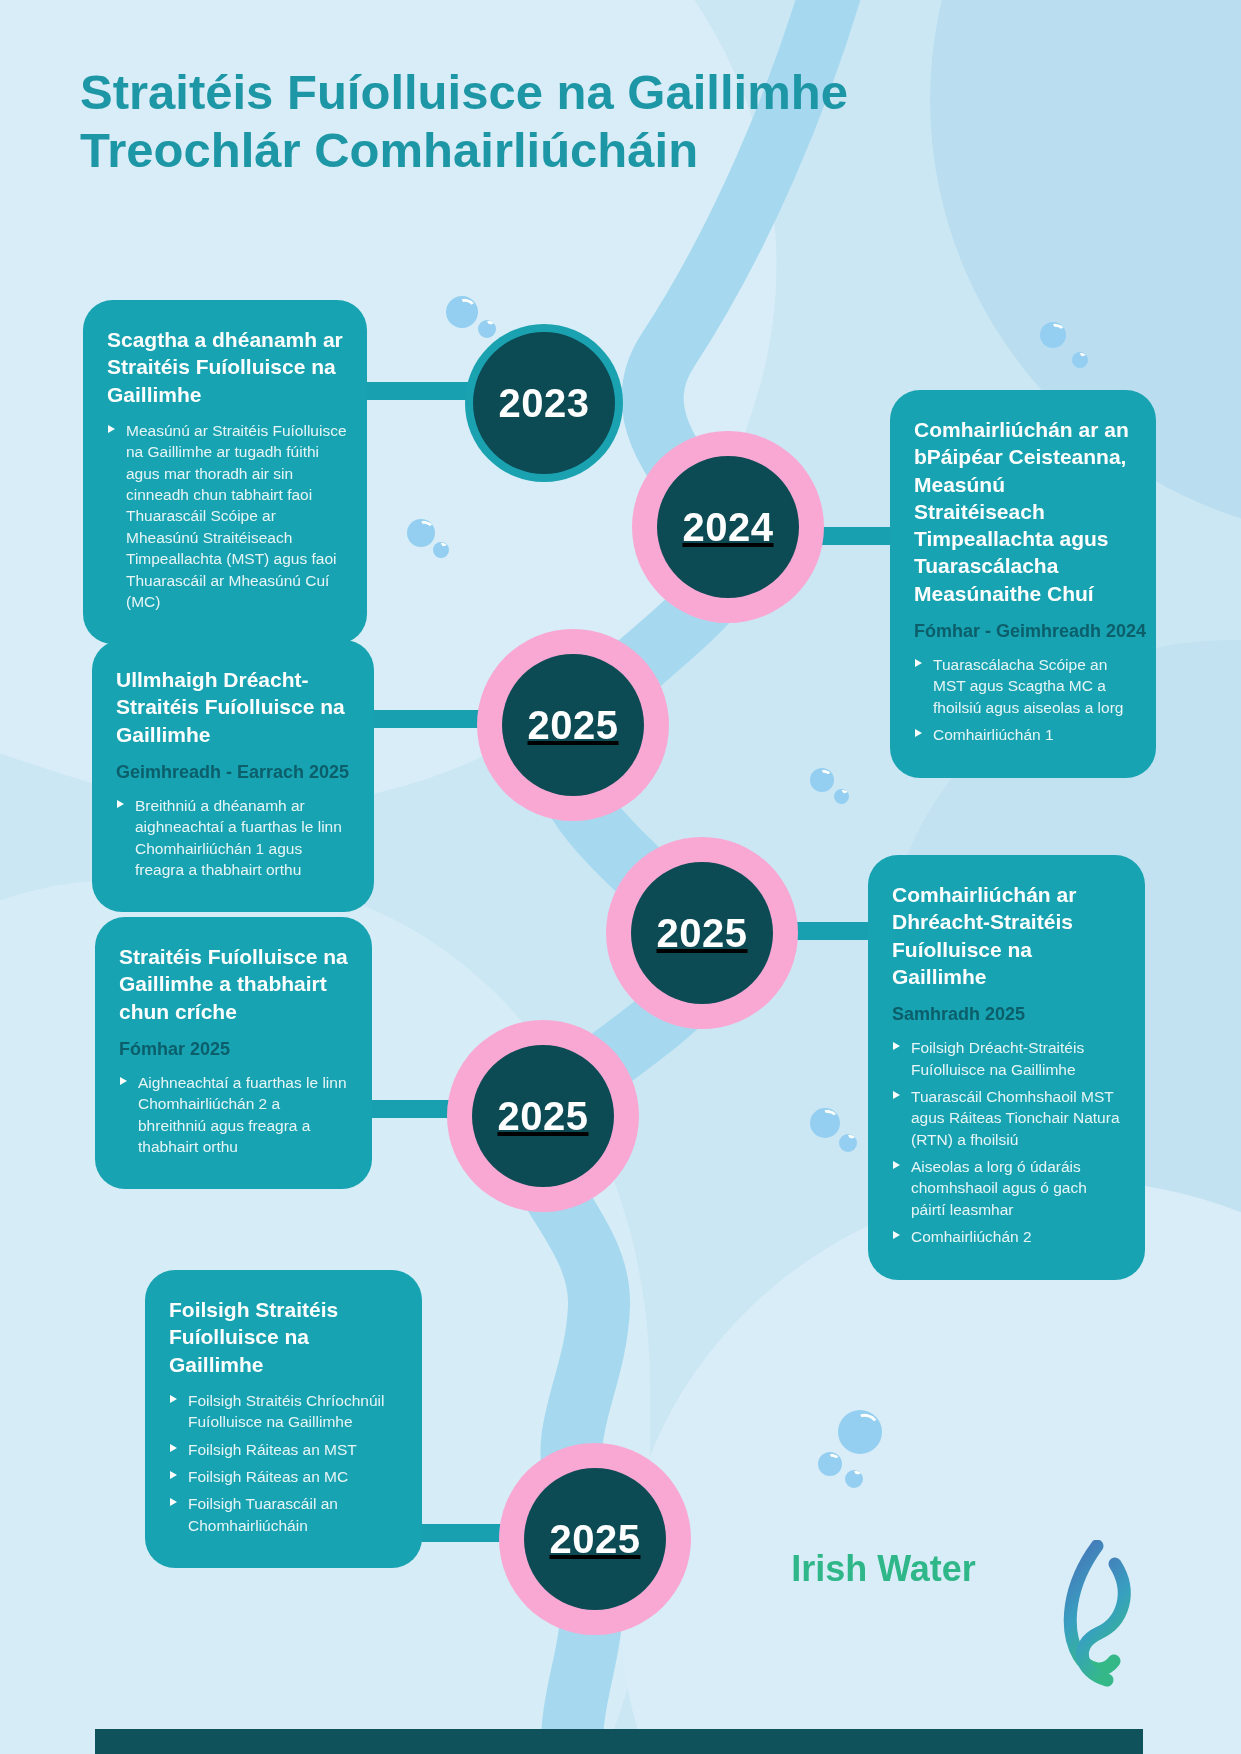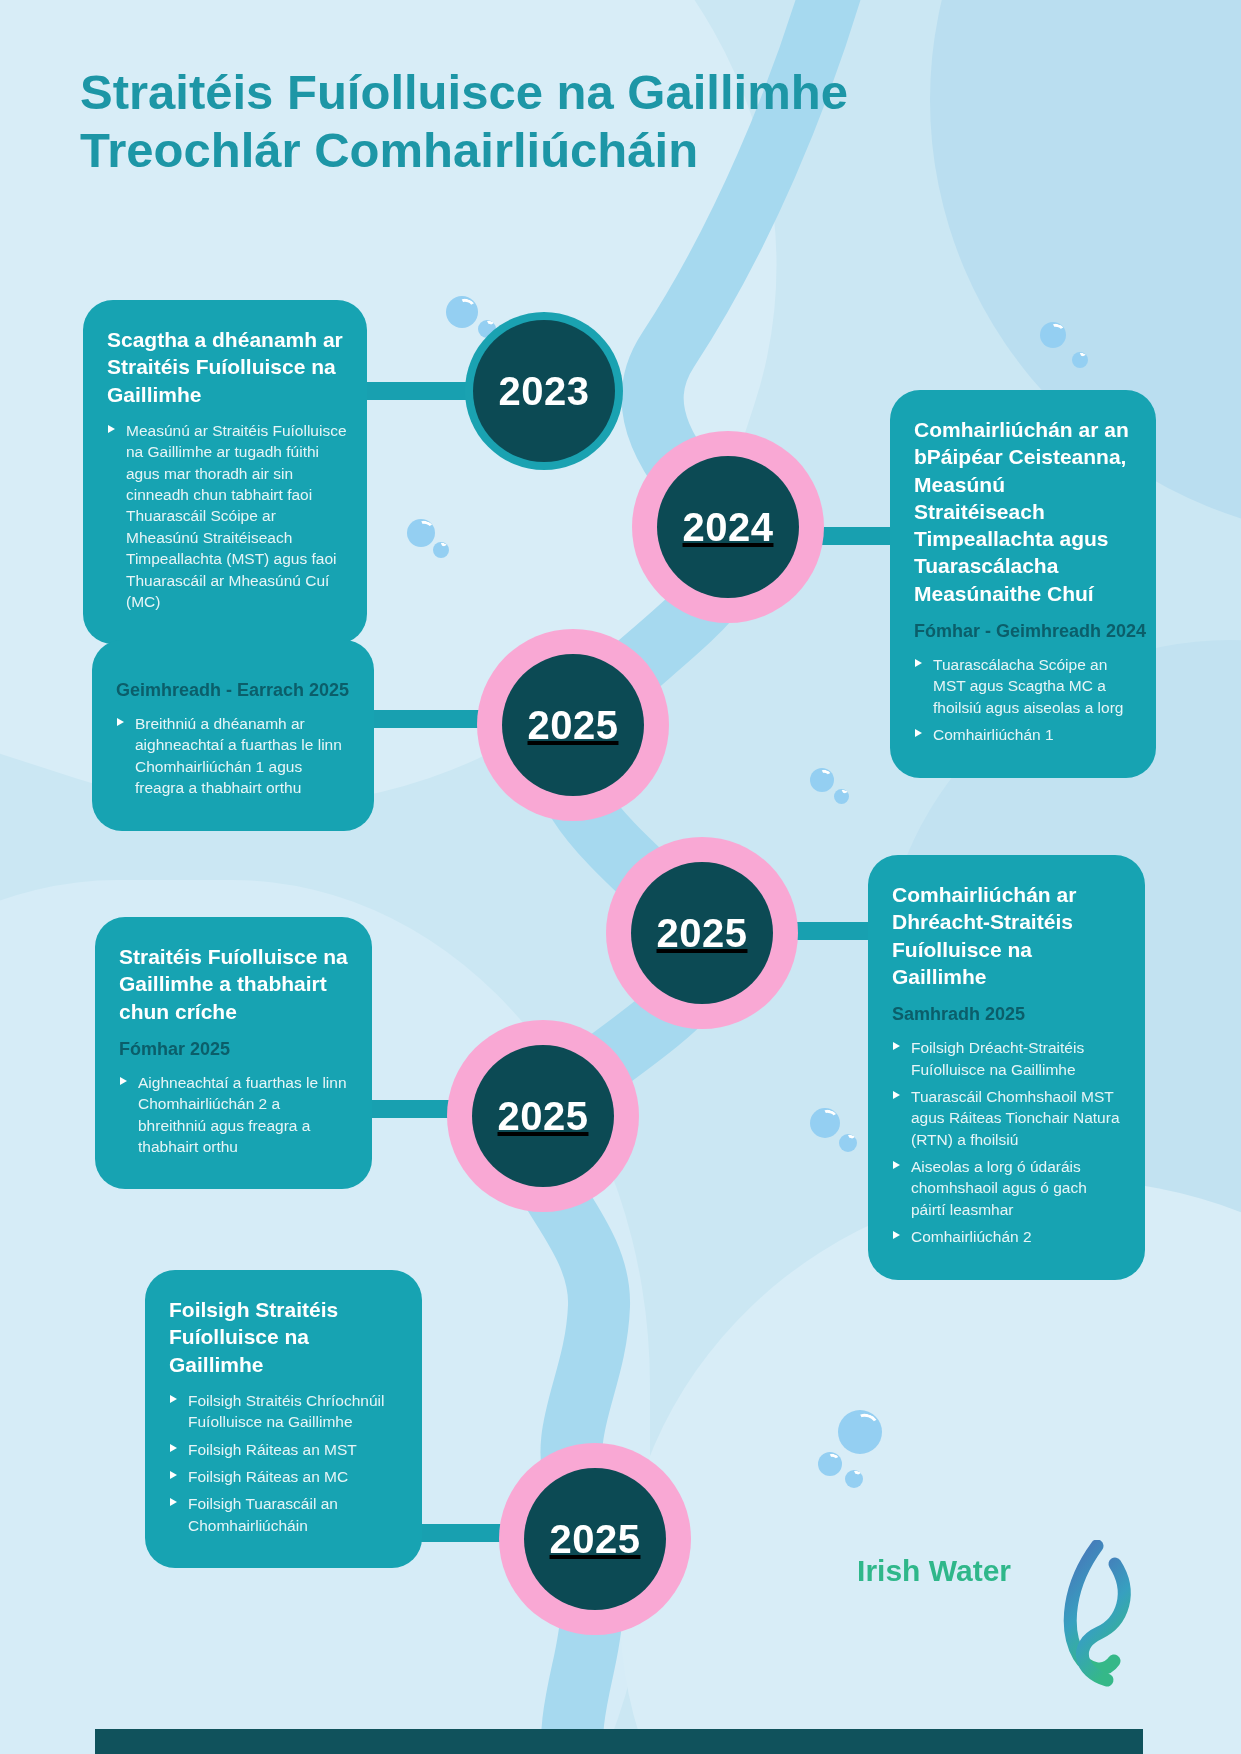--- a/index.html
+++ b/index.html
@@ -42,21 +42,21 @@
   .mbox li{position:relative;padding-left:19px;font-size:15.5px;line-height:1.38;color:#e7f5f7;margin-bottom:6px;}
   .tri{position:absolute;left:1px;top:5px;width:0;height:0;
     border-left:7px solid #fff;border-top:4.5px solid transparent;border-bottom:4.5px solid transparent;}
 
   
   #title{position:absolute;left:80px;top:64px;z-index:6;font-size:49px;line-height:1.18;font-weight:800;color:#1d96a6;}
 
   
   #logo{position:absolute;left:756px;top:1548px;z-index:6;width:255px;text-align:right;}
   #logo .wordmark{font-size:54px;line-height:1.0;font-weight:800;color:#2b3e92;letter-spacing:-1px;}
-  #logo .subtitle{font-size:30px;font-weight:800;color:#2fb78a;margin-top:6px;}
+  #logo .subtitle{font-size:36px;font-weight:800;color:#2fb78a;text-align:center;}
   #logo-swirl{position:absolute;left:1015px;top:1540px;z-index:6;}
 
   
   #footer-bar{position:absolute;left:95px;top:1729px;width:1048px;height:25px;background:#10525c;z-index:6;}
 </style>
 </head>
 <body>
 
 <div id="poster">
 
@@ -93,21 +93,21 @@
   <div class="bubble" style="left:818px;top:1452px;width:24px;height:24px;"></div>
   <div class="bubble" style="left:845px;top:1470px;width:18px;height:18px;"></div>
 
   <div class="connector" style="left:350px;top:382px;width:132px;"></div>
   <div class="connector" style="left:790px;top:527px;width:112px;"></div>
   <div class="connector" style="left:355px;top:710px;width:228px;"></div>
   <div class="connector" style="left:695px;top:922px;width:185px;"></div>
   <div class="connector" style="left:355px;top:1100px;width:200px;"></div>
   <div class="connector" style="left:390px;top:1524px;width:215px;"></div>
 
-  <div class="yc ring-teal" style="left:465px;top:312px;">
+  <div class="yc ring-teal" style="left:465px;top:324px;">
     <div class="inner">2023</div>
   </div>
   <div class="yc ring-river" style="left:632px;top:431px;">
     <div class="inner">2024</div>
   </div>
   <div class="yc ring-river" style="left:477px;top:629px;">
     <div class="inner">2025</div>
   </div>
   <div class="yc ring-river" style="left:606px;top:837px;">
     <div class="inner">2025</div>
@@ -129,20 +129,21 @@
   <div class="mbox" style="left:890px;top:390px;width:266px;">
     <h2>Comhairliúchán ar an bPáipéar Ceisteanna, Measúnú Straitéiseach Timpeallachta agus Tuarascálacha Measúnaithe Chuí</h2>
     <div class="date">Fómhar - Geimhreadh 2024</div>
     <ul>
       <li><span class="tri"></span><span>Tuarascálacha Scóipe an MST agus Scagtha MC a fhoilsiú agus aiseolas a lorg</span></li>
       <li><span class="tri"></span><span>Comhairliúchán 1</span></li>
     </ul>
   </div>
 
   <div class="mbox" style="left:92px;top:640px;width:282px;">
+    <h2>Ullmhaigh Dréacht-Straitéis Fuíolluisce na Gaillimhe</h2>
     <div class="date">Geimhreadh - Earrach 2025</div>
     <ul>
       <li><span class="tri"></span><span>Breithniú a dhéanamh ar aighneachtaí a fuarthas le linn Chomhairliúchán 1 agus freagra a thabhairt orthu</span></li>
     </ul>
   </div>
 
   <div class="mbox" style="left:868px;top:855px;width:277px;">
     <h2>Comhairliúchán ar Dhréacht-Straitéis Fuíolluisce na Gaillimhe</h2>
     <div class="date">Samhradh 2025</div>
     <ul>

